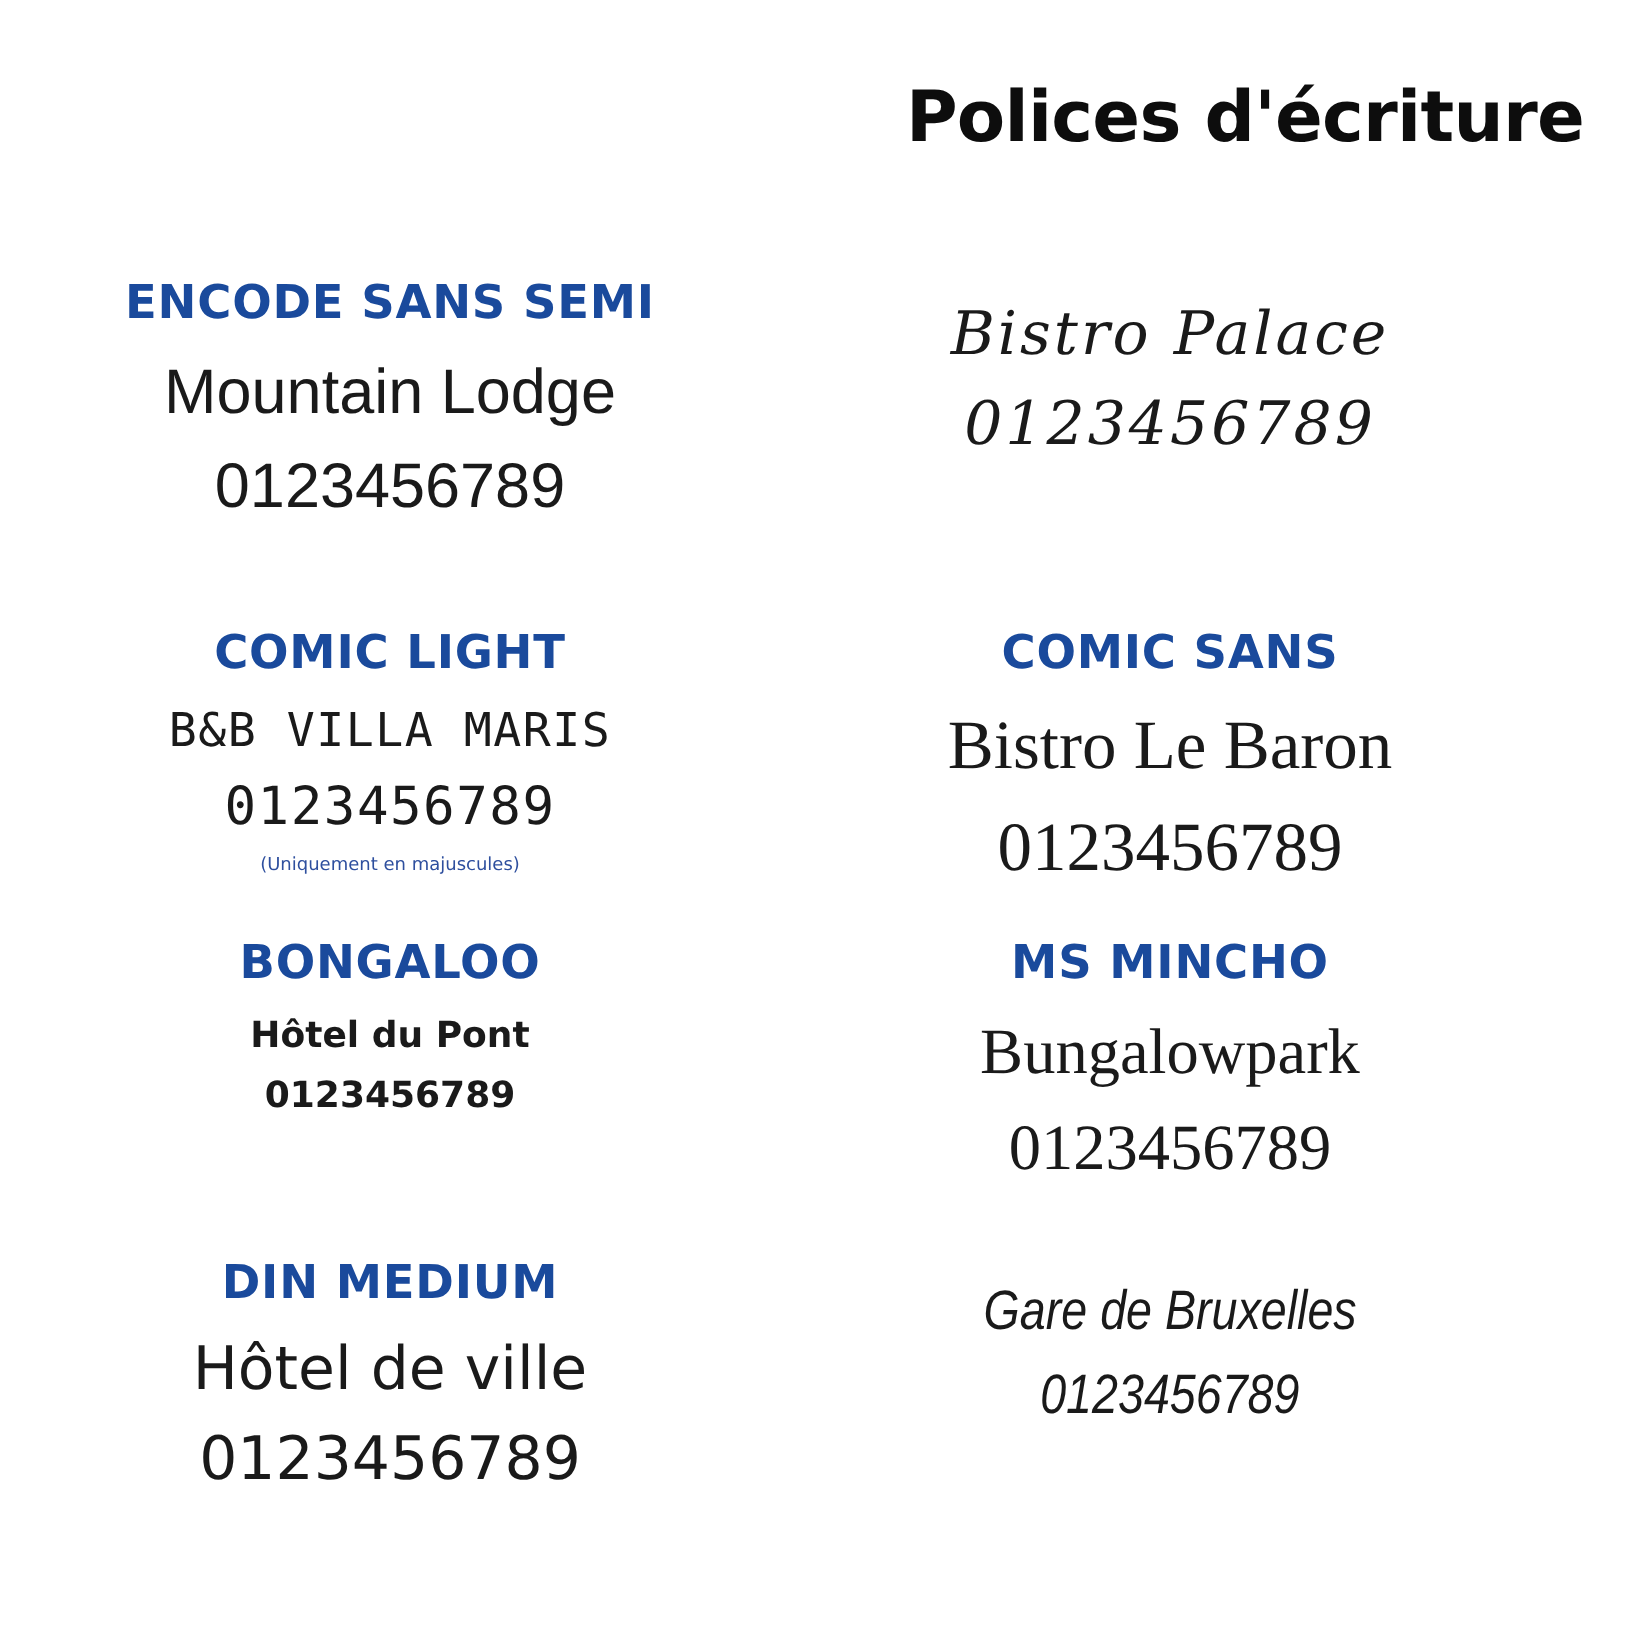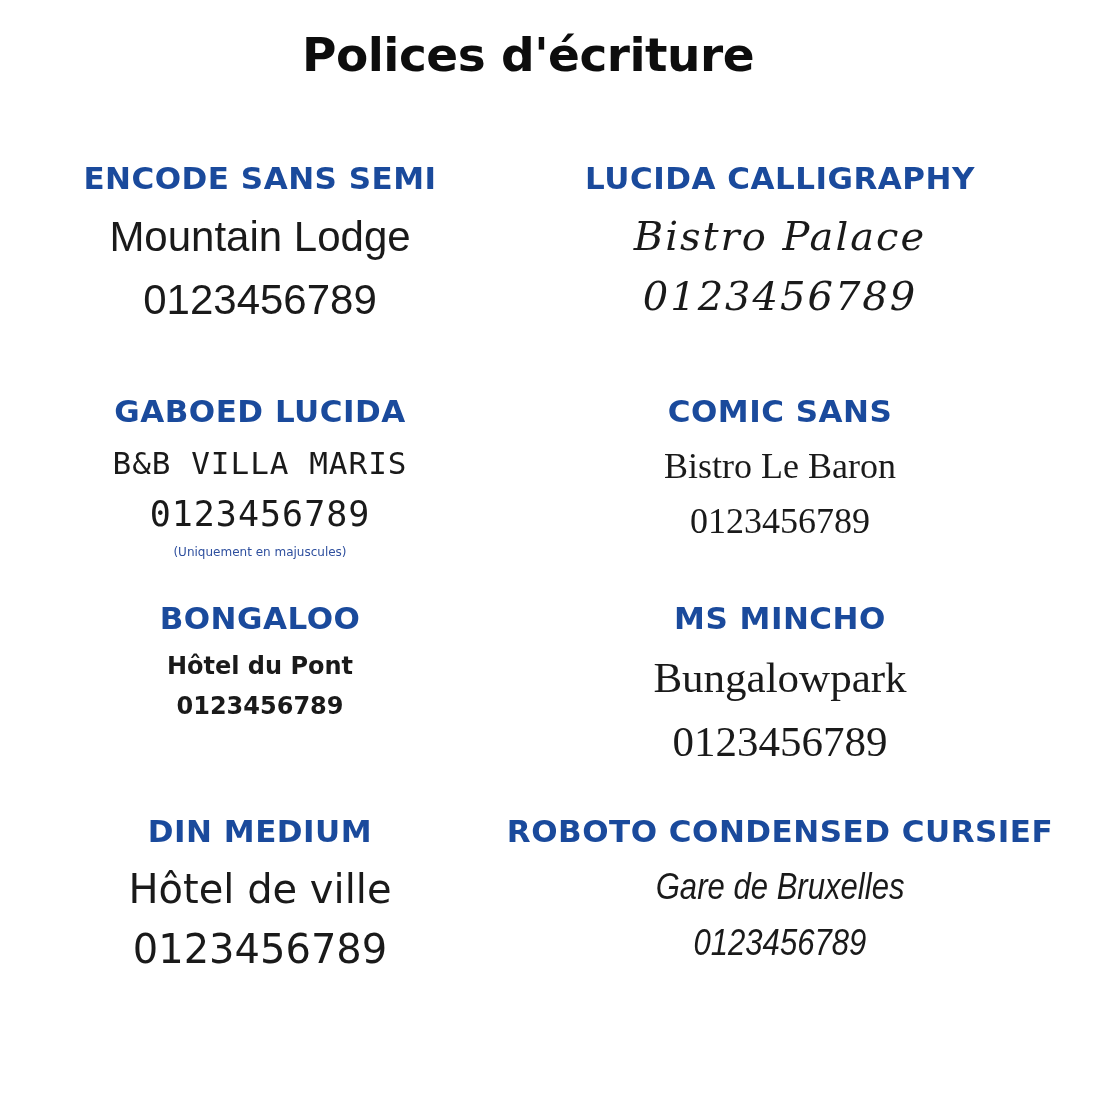--- a/index.html
+++ b/index.html
@@ -7,23 +7,23 @@
   .page {
     position: relative;
     width: 1100px;
     height: 1100px;
     background: var(--background, #ffffff);
     overflow: hidden;
     font-family: "DejaVu Sans", sans-serif;
     color: #1a1a1a;
   }
   .title {
-    margin-top: 28px;
+    margin-top: 52px;
     width: 1056px;
-    text-align: center;
+    text-align: right;
     font-family: "DejaVu Sans", sans-serif;
     font-weight: 700;
     font-size: 47px;
     line-height: 1.15;
     color: #0d0d0d;
     letter-spacing: -0.5px;
   }
   .grid {
     margin-top: 78px;
     width: 1040px;
@@ -57,21 +57,21 @@
     margin-top: 8px;
     font-family: "DejaVu Sans", sans-serif;
     font-size: 12px;
     color: var(--note_blue, #2e4f9e);
   }
   
   .s-encode  { font-family: "Liberation Sans", sans-serif; font-size: 42px; }
   .s-lucida  { font-family: "DejaVu Serif", serif; font-style: italic; font-size: 40px; letter-spacing: 2px; }
   .s-gaboed  { font-family: "DejaVu Sans Mono", monospace; font-size: 31px; letter-spacing: 1px; }
   .s-gaboed.digits { font-size: 35px; }
-  .s-comic   { font-family: cursive; font-size: 36px; }
+  .s-comic   { font-family: cursive; font-size: 46px; }
   .s-bongaloo{ font-family: "DejaVu Sans", sans-serif; font-weight: 800; font-size: 24px; }
   .s-mincho  { font-family: "Liberation Serif", serif; font-size: 43px; }
   .s-din     { font-family: "DejaVu Sans", sans-serif; font-weight: 500; font-size: 40px; }
   .s-roboto  { font-family: "Liberation Sans", sans-serif; font-style: italic; font-size: 37px; }
   .s-roboto  { display: inline-block; transform: scaleX(0.84); transform-origin: center; }
 </style>
 </head>
 <body>
 
 <div class="page">
@@ -80,27 +80,26 @@
 
   <div class="grid">
 
     <section class="cell">
       <h2 class="font-name">ENCODE SANS SEMI</h2>
       <div class="sample s-encode">Mountain Lodge</div>
       <div class="digits s-encode">0123456789</div>
     </section>
 
     <section class="cell">
-      <h2 class="font-name">LUCIDA CALLIGRAPHY</h2>
       <div class="sample s-lucida">Bistro Palace</div>
       <div class="digits s-lucida">0123456789</div>
     </section>
 
     <section class="cell">
-      <h2 class="font-name">GABOED LUCIDA</h2>
+      <h2 class="font-name">COMIC LIGHT</h2>
       <div class="sample s-gaboed">B&amp;B VILLA MARIS</div>
       <div class="digits s-gaboed">0123456789</div>
       <div class="note">(Uniquement en majuscules)</div>
     </section>
 
     <section class="cell">
       <h2 class="font-name">COMIC SANS</h2>
       <div class="sample s-comic">Bistro Le Baron</div>
       <div class="digits s-comic">0123456789</div>
     </section>
@@ -117,19 +116,18 @@
       <div class="digits s-mincho">0123456789</div>
     </section>
 
     <section class="cell">
       <h2 class="font-name">DIN MEDIUM</h2>
       <div class="sample s-din">Hôtel de ville</div>
       <div class="digits s-din">0123456789</div>
     </section>
 
     <section class="cell">
-      <h2 class="font-name">ROBOTO CONDENSED CURSIEF</h2>
       <div class="sample s-roboto">Gare de Bruxelles</div>
       <div class="digits s-roboto">0123456789</div>
     </section>
 
   </div>
 </div>
 
 </body></html>

